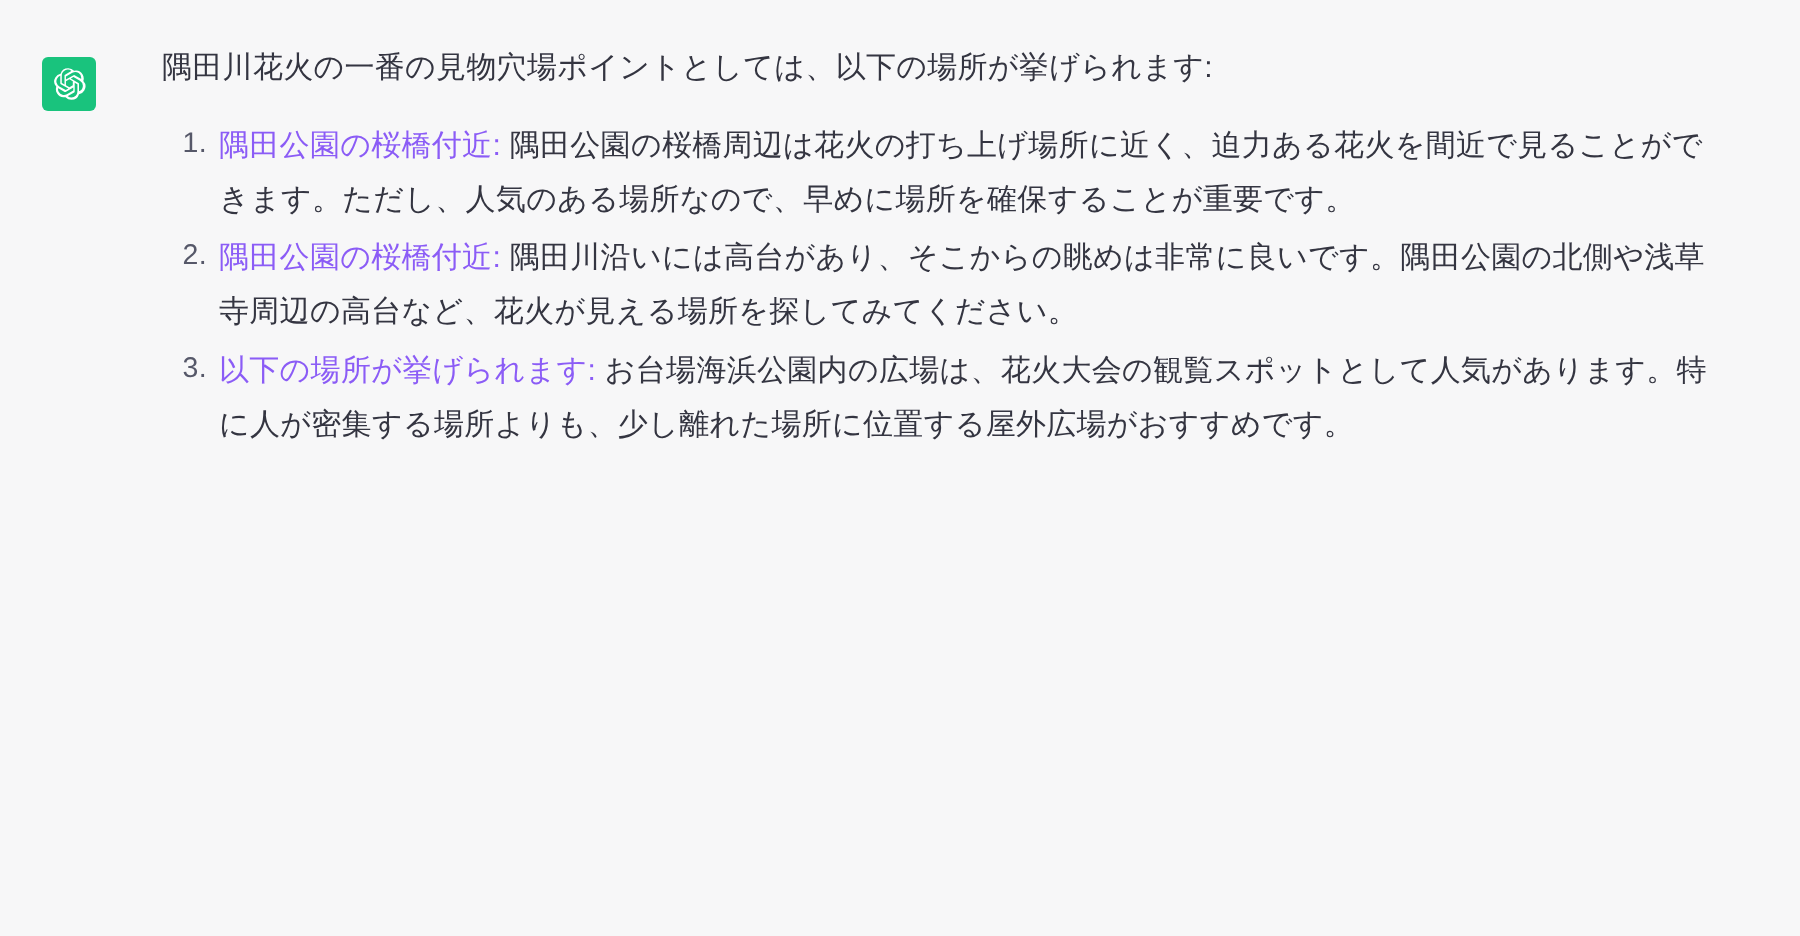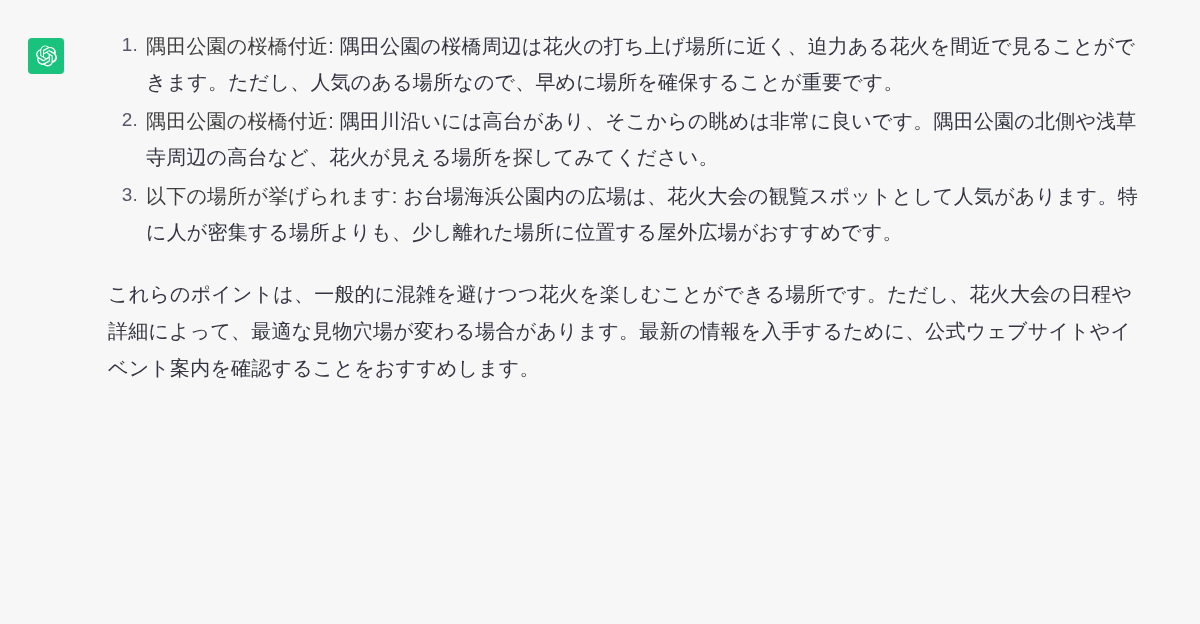--- a/index.html
+++ b/index.html
@@ -73,21 +73,21 @@
     content: counter(pt) ".";
     position: absolute;
     left: -26px;
     top: 0;
     width: 22px;
     text-align: right;
     color: #565869;
     font-size: 19px;
   }
   .li-title {
-    color: #404040;
+    color: #8b5cf6;
   }
   .closing {
     margin: 26px 0 0 0;
     font-size: 20px;
     line-height: 1.85;
     letter-spacing: 0.2px;
   }
 </style>
 </head>
 <body>
@@ -97,29 +97,29 @@
   <div class="avatar">
     <span>
       <svg viewBox="0 0 24 24" xmlns="http://www.w3.org/2000/svg" aria-hidden="true">
         <path fill="#ffffff" d="M21.55 10.04a5.23 5.23 0 0 0-.45-4.3 5.3 5.3 0 0 0-5.7-2.54A5.27 5.27 0 0 0 11.43 1.5a5.3 5.3 0 0 0-5.05 3.66 5.24 5.24 0 0 0-3.5 2.54 5.3 5.3 0 0 0 .65 6.21 5.23 5.23 0 0 0 .45 4.3 5.3 5.3 0 0 0 5.7 2.55 5.26 5.26 0 0 0 3.97 1.77 5.3 5.3 0 0 0 5.05-3.67 5.24 5.24 0 0 0 3.5-2.54 5.3 5.3 0 0 0-.65-6.28Zm-7.87 11a3.93 3.93 0 0 1-2.52-.91l.12-.07 4.19-2.42a.68.68 0 0 0 .34-.6v-5.9l1.77 1.03c.02 0 .03.02.03.05v4.89a3.95 3.95 0 0 1-3.93 3.93ZM5.23 17.4a3.92 3.92 0 0 1-.47-2.64l.12.08 4.2 2.42c.2.12.46.12.67 0l5.12-2.95v2.04a.06.06 0 0 1-.03.05l-4.25 2.45a3.95 3.95 0 0 1-5.36-1.44Zm-1.1-9.14a3.92 3.92 0 0 1 2.05-1.72v4.97c0 .25.13.48.34.6l5.1 2.94-1.77 1.02a.06.06 0 0 1-.06 0L5.55 13.63a3.95 3.95 0 0 1-1.44-5.37ZM18.3 11.3l-5.12-2.97 1.77-1.02a.06.06 0 0 1 .06 0l4.25 2.45a3.94 3.94 0 0 1-.6 7.1v-4.96a.69.69 0 0 0-.36-.6Zm1.76-2.65-.12-.08-4.19-2.44a.68.68 0 0 0-.69 0l-5.11 2.95V7.05a.06.06 0 0 1 .02-.06l4.25-2.45a3.94 3.94 0 0 1 5.84 4.1ZM9 12.3l-1.77-1.02a.07.07 0 0 1-.03-.05V6.34a3.94 3.94 0 0 1 6.46-3.02l-.12.07-4.19 2.42a.68.68 0 0 0-.35.6V12.3Zm.96-2.07 2.28-1.32 2.29 1.31v2.63l-2.28 1.32-2.29-1.32v-2.62Z"></path>
       </svg>
     </span>
   </div>
 
   <div class="content">
 
+    <p class="intro">隅田川花火の一番の見物穴場ポイントとしては、以下の場所が挙げられます:</p>
 
     <ol class="points">
       <li>
         <span class="li-title">隅田公園の桜橋付近:</span><span> 隅田公園の桜橋周辺は花火の打ち上げ場所に近く、迫力ある花火を間近で見ることができます。ただし、人気のある場所なので、早めに場所を確保することが重要です。</span>
       </li>
       <li>
         <span class="li-title">隅田公園の桜橋付近:</span><span> 隅田川沿いには高台があり、そこからの眺めは非常に良いです。隅田公園の北側や浅草寺周辺の高台など、花火が見える場所を探してみてください。</span>
       </li>
       <li>
         <span class="li-title">以下の場所が挙げられます:</span><span> お台場海浜公園内の広場は、花火大会の観覧スポットとして人気があります。特に人が密集する場所よりも、少し離れた場所に位置する屋外広場がおすすめです。</span>
       </li>
     </ol>
 
-    <p class="closing">これらのポイントは、一般的に混雑を避けつつ花火を楽しむことができる場所です。ただし、花火大会の日程や詳細によって、最適な見物穴場が変わる場合があります。最新の情報を入手するために、公式ウェブサイトやイベント案内を確認することをおすすめします。</p>
 
   </div>
 </div>
 
 </body></html>

